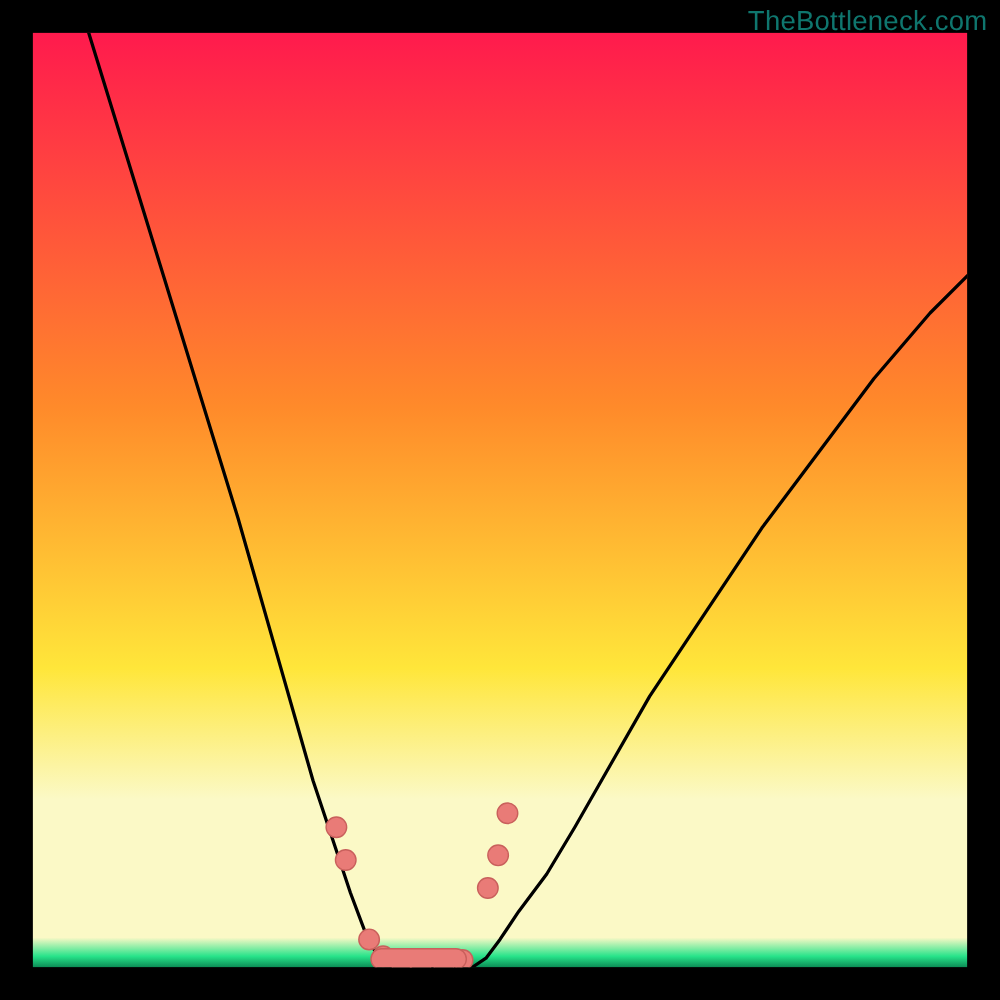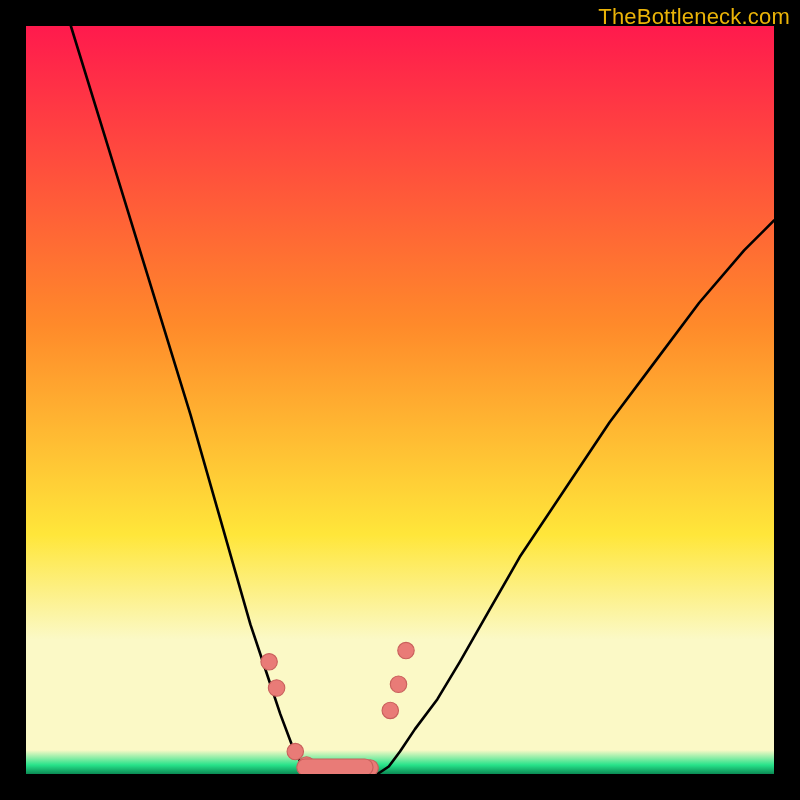--- a/index.html
+++ b/index.html
@@ -29,21 +29,21 @@
     position: absolute;
     left: 0;
     top: 0;
     width: 100%;
     height: 100%;
   }
   .watermark {
     position: absolute;
     top: 4px;
     right: 10px;
-    color: #eab308;
+    color: #0f766e;
     font-size: 22px;
     letter-spacing: 0.2px;
     font-weight: 500;
   }
   svg.curves {
     position: absolute;
     left: 0;
     top: 0;
     width: 100%;
     height: 100%;

